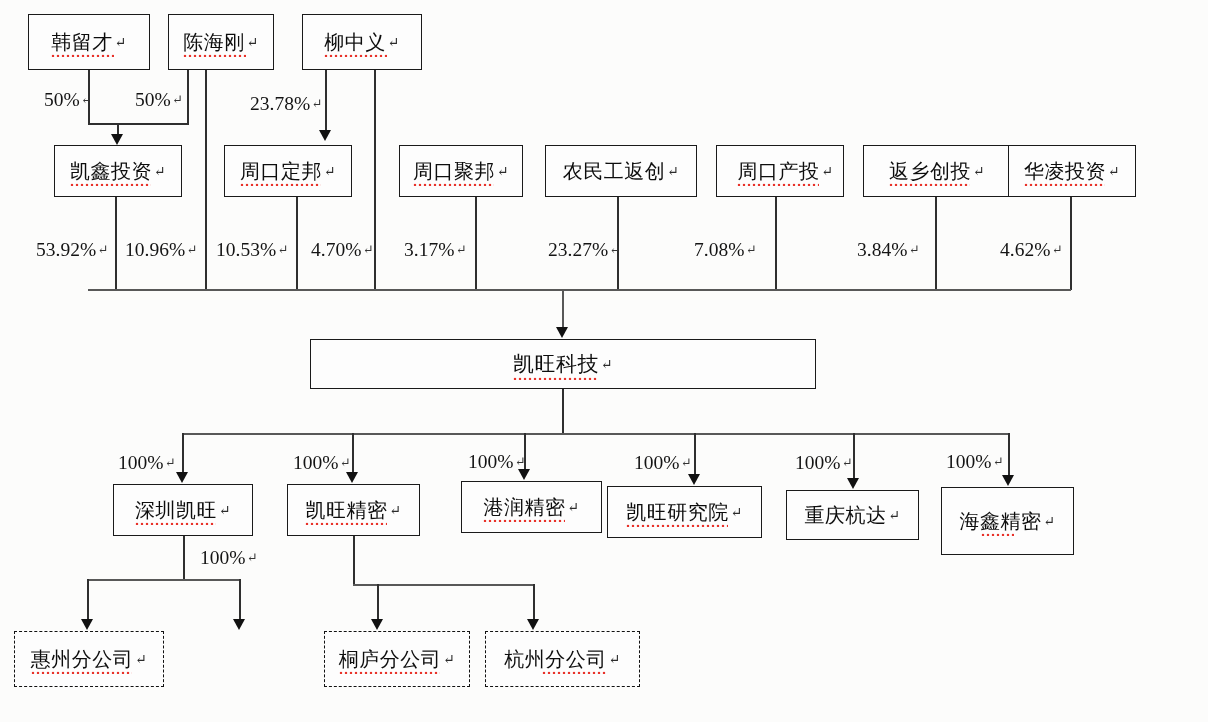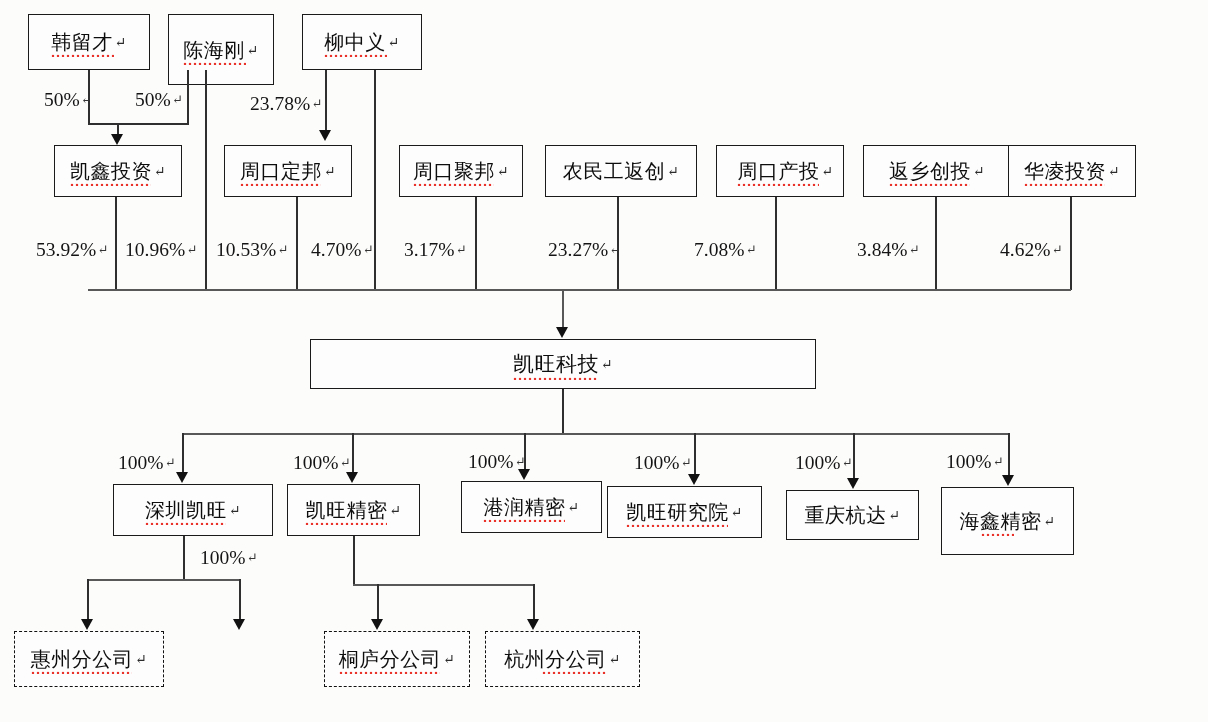--- a/index.html
+++ b/index.html
@@ -29,21 +29,21 @@
   .pct .pilcrow{font-size:13px;color:#333;margin-left:1px;vertical-align:2px;}
 </style>
 </head>
 <body>
 
 <div id="chart">
 
   <div class="box" style="left:28px;top:14px;width:122px;height:56px;">
     <span class="txt"><span>韩留才</span><span class="pilcrow">↵</span><span class="sq"></span></span>
   </div>
-  <div class="box" style="left:168px;top:14px;width:106px;height:71px;justify-content:center;">
+  <div class="box" style="left:168px;top:14px;width:106px;height:56px;justify-content:center;">
     <span class="txt"><span>陈海刚</span><span class="pilcrow">↵</span><span class="sq"></span></span>
   </div>
   <div class="box" style="left:302px;top:14px;width:120px;height:56px;">
     <span class="txt"><span>柳中义</span><span class="pilcrow">↵</span><span class="sq"></span></span>
   </div>
 
   <div class="ln vl" style="left:88px;top:70px;height:54px;"></div>
   <div class="ln vl" style="left:187px;top:70px;height:54px;"></div>
   <div class="ln hl" style="left:88px;top:123px;width:101px;"></div>
   <div class="ln vl" style="left:117px;top:123px;height:18px;"></div>
@@ -124,21 +124,21 @@
   <div class="ln vl" style="left:1008px;top:433px;height:46px;"></div>
   <div class="arrow" style="left:1002px;top:475px;"></div>
 
   <div class="pct" style="left:118px;top:453px;"><span>100%</span><span class="pilcrow">↵</span></div>
   <div class="pct" style="left:293px;top:453px;"><span>100%</span><span class="pilcrow">↵</span></div>
   <div class="pct" style="left:468px;top:452px;"><span>100%</span><span class="pilcrow">↵</span></div>
   <div class="pct" style="left:634px;top:453px;"><span>100%</span><span class="pilcrow">↵</span></div>
   <div class="pct" style="left:795px;top:453px;"><span>100%</span><span class="pilcrow">↵</span></div>
   <div class="pct" style="left:946px;top:452px;"><span>100%</span><span class="pilcrow">↵</span></div>
 
-  <div class="box" style="left:113px;top:484px;width:160px;height:52px;">
+  <div class="box" style="left:113px;top:484px;width:140px;height:52px;">
     <span class="txt"><span>深圳凯旺</span><span class="pilcrow">↵</span><span class="sq full"></span></span>
   </div>
   <div class="box" style="left:287px;top:484px;width:133px;height:52px;">
     <span class="txt"><span>凯旺精密</span><span class="pilcrow">↵</span><span class="sq full"></span></span>
   </div>
   <div class="box" style="left:453px;top:481px;width:141px;height:52px;margin-left:8px;">
     <span class="txt"><span>港润精密</span><span class="pilcrow">↵</span><span class="sq full"></span></span>
   </div>
   <div class="box" style="left:607px;top:486px;width:155px;height:52px;">
     <span class="txt"><span>凯旺研究院</span><span class="pilcrow">↵</span><span class="sq full"></span></span>

